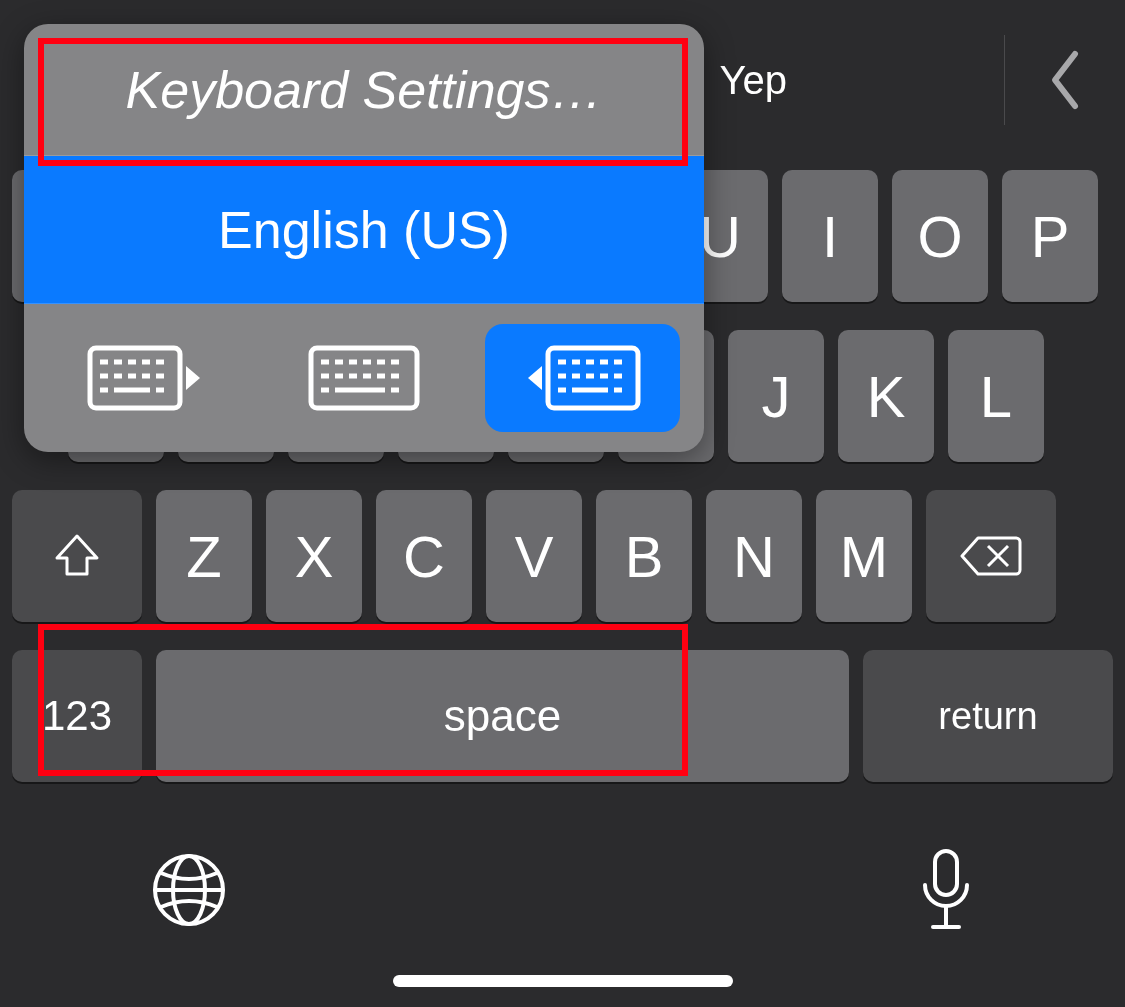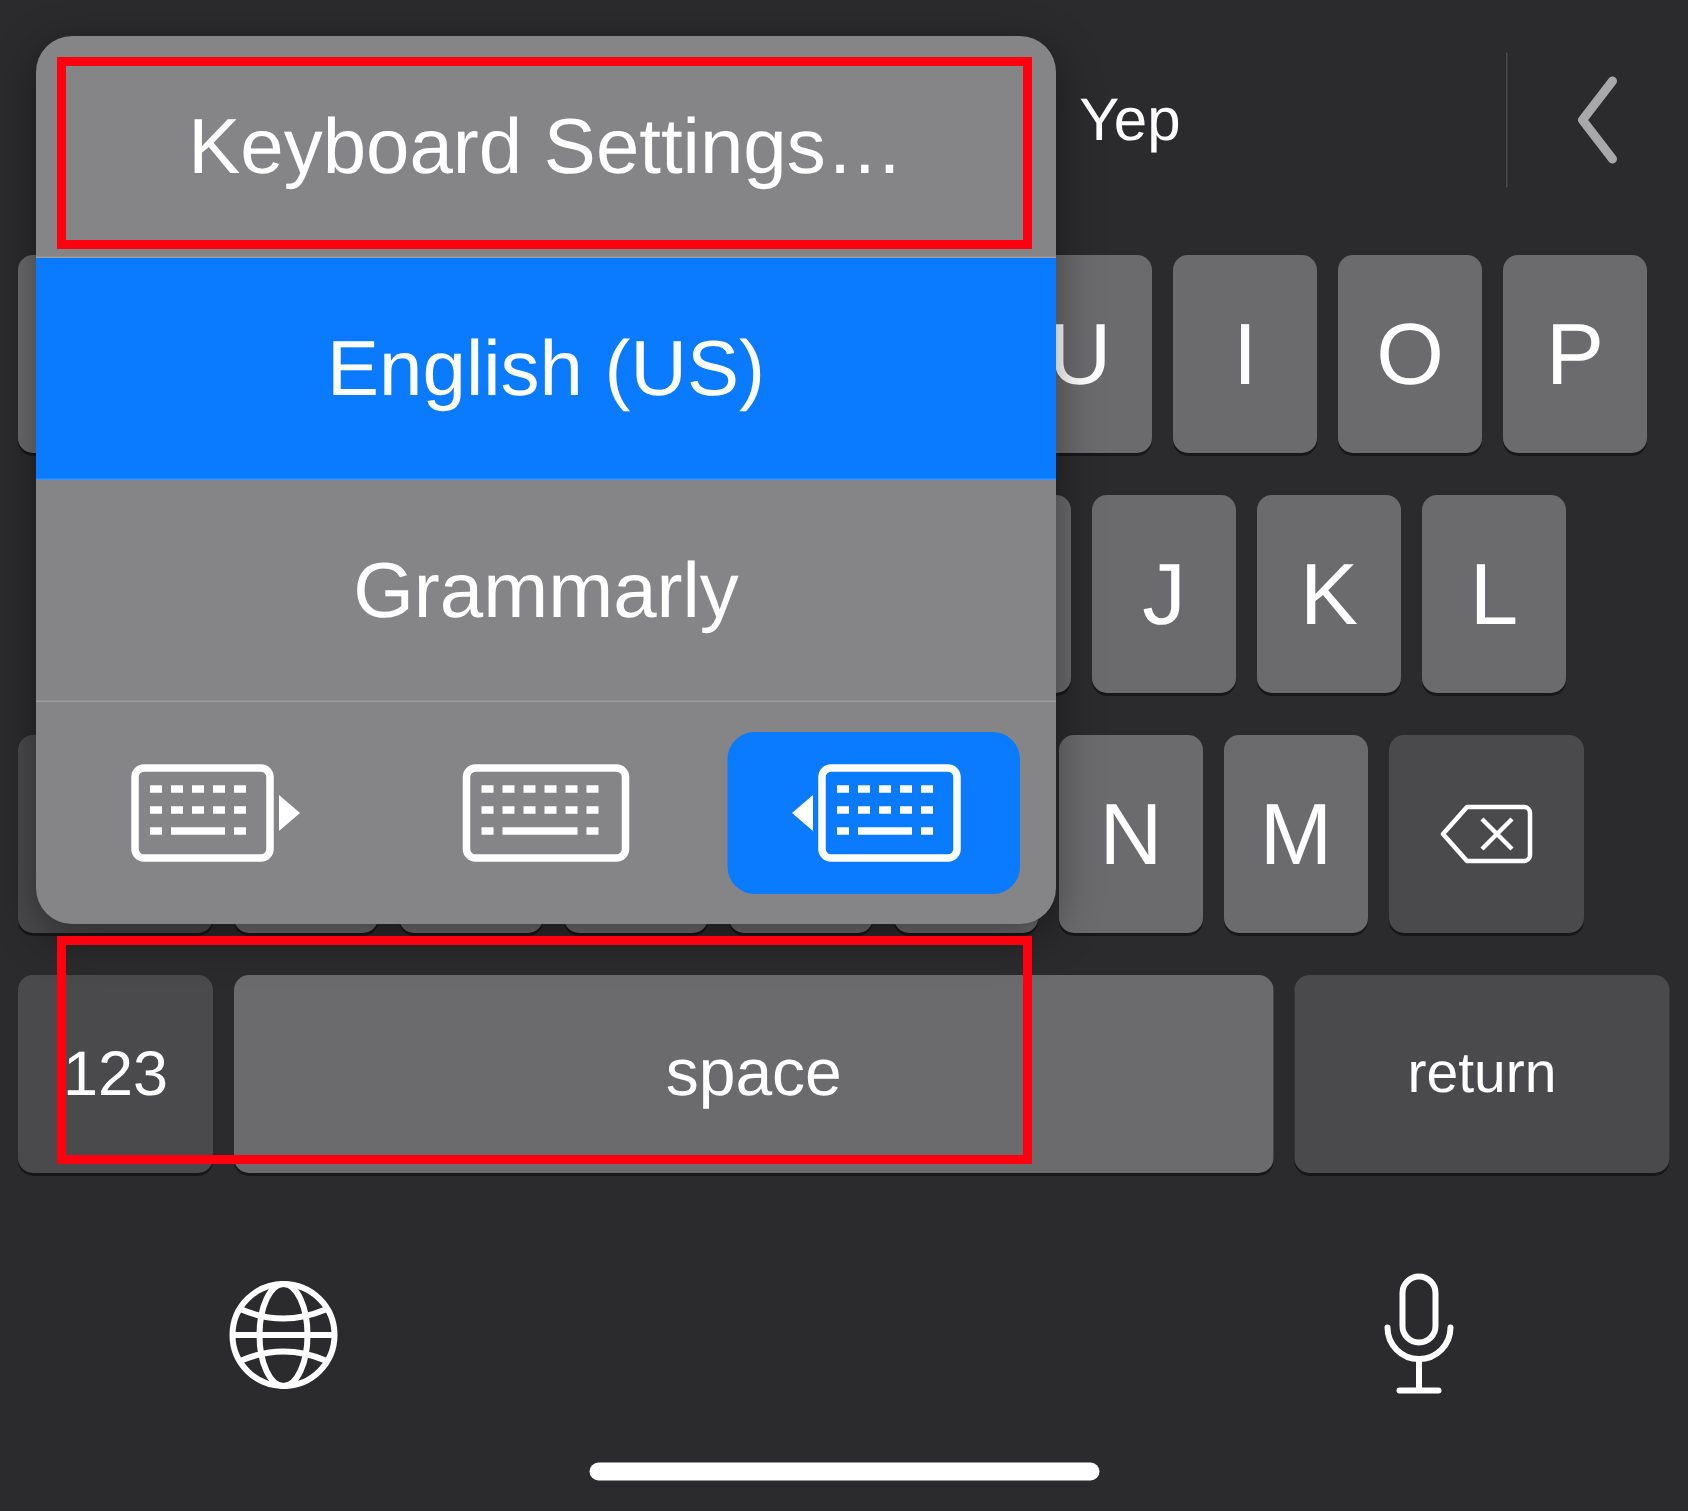--- a/index.html
+++ b/index.html
@@ -115,21 +115,21 @@
     justify-content: center;
     font-size: 52px;
     font-weight: 400;
     color: #fff;
     border-bottom: 1px solid rgba(255,255,255,0.18);
     position: relative;
   }
   .popup-item.selected {
     background: #0a7aff;
   }
-  .popup-item:first-child { height: 148px; }
+  .popup-item:first-child { height: 132px; font-style: italic; }
 
   .popup-layout-row {
     height: 148px;
     display: flex;
     align-items: center;
     justify-content: space-around;
     padding: 0 24px;
     gap: 24px;
   }
   .layout-btn {
@@ -247,23 +247,20 @@
 </div>
 
 <div class="home-indicator"></div>
 
 <div class="popup">
   <div class="popup-item">
     <span>Keyboard Settings…</span>
   </div>
   <div class="popup-item selected">
     <span>English (US)</span>
-  </div>
-  <div class="popup-item">
-    <span>Grammarly</span>
   </div>
   <div class="popup-layout-row">
     <div class="layout-btn">
       <svg width="118" height="72" viewBox="0 0 118 72" fill="none" stroke="#fff" stroke-width="5" stroke-linejoin="round">
         <rect x="4" y="6" width="90" height="60" rx="6"></rect>
         <g stroke-width="5">
           <line x1="14" y1="20" x2="22" y2="20"></line>
             <line x1="28" y1="20" x2="36" y2="20"></line>
             <line x1="42" y1="20" x2="50" y2="20"></line>
             <line x1="56" y1="20" x2="64" y2="20"></line>

